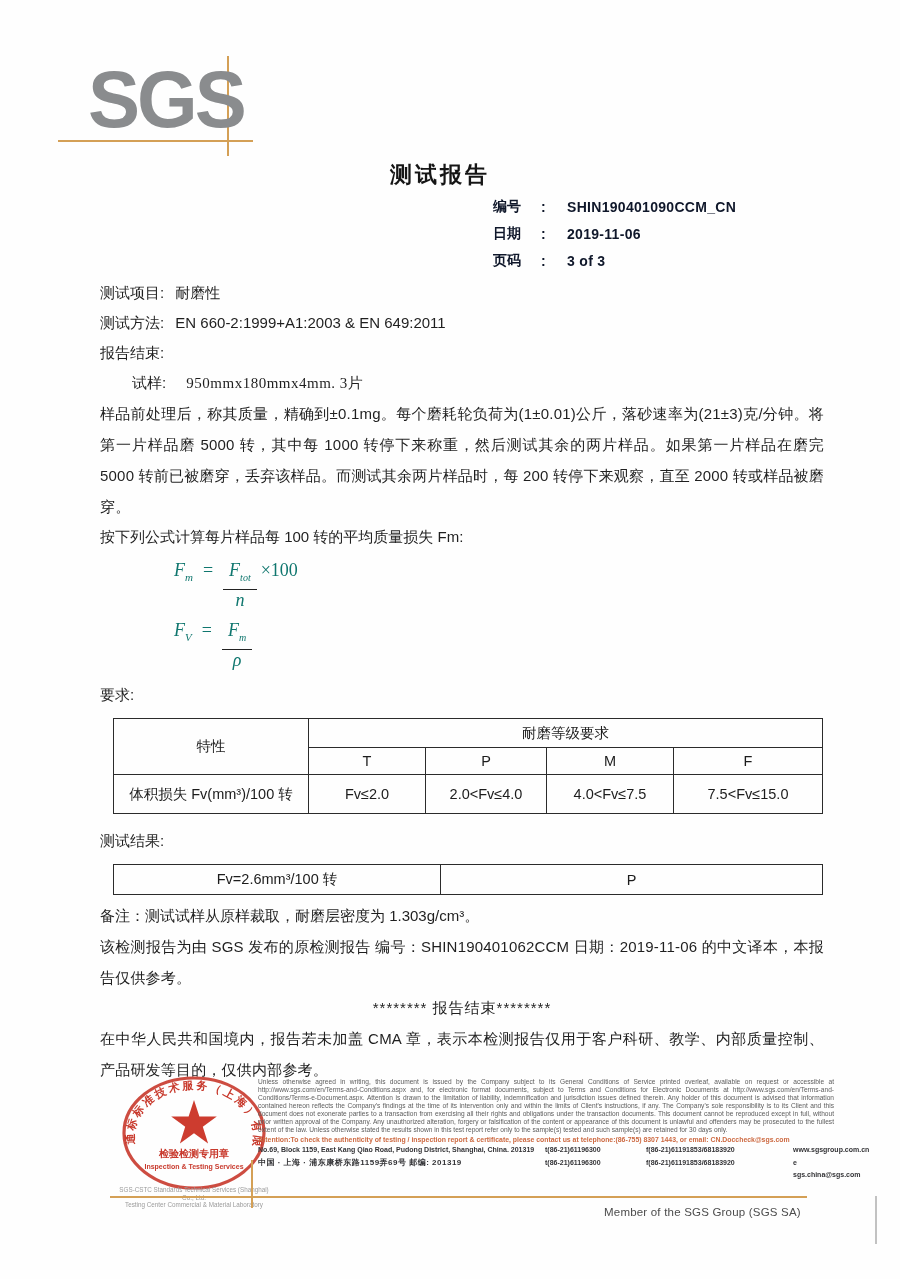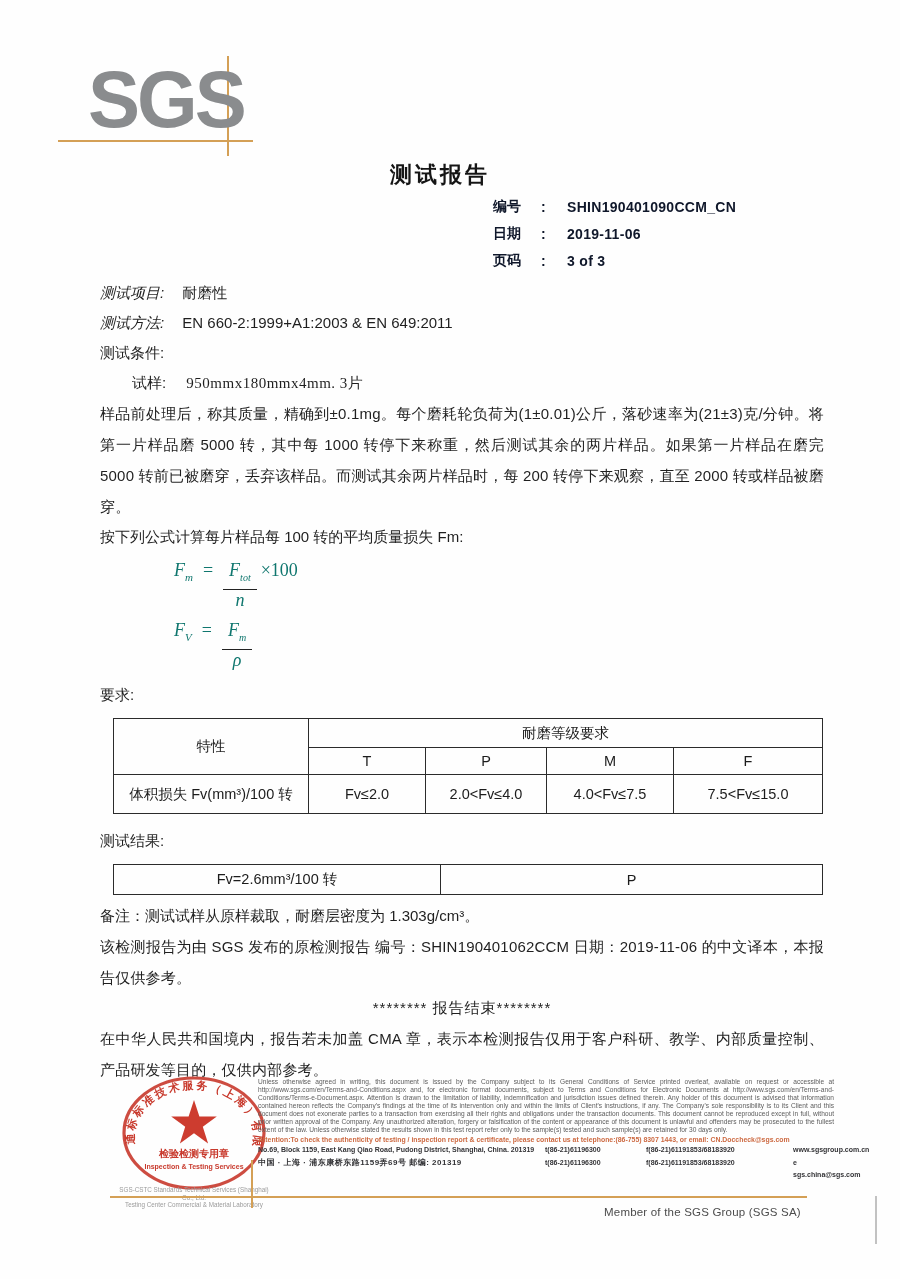--- a/index.html
+++ b/index.html
@@ -17,21 +17,21 @@
 
   
   .doc-title { position:absolute; left:390px; top:160px; font-size:22px; font-weight:700; color:#151515; letter-spacing:3px; }
   .meta-block { position:absolute; left:493px; top:193px; }
   .meta-row { display:grid; grid-template-columns:48px 26px auto; font-size:14px; font-weight:700; color:#0f172a; height:27px; align-items:center; }
   .meta-val { letter-spacing:0.3px; }
 
   
   .body-content { position:absolute; left:100px; top:278px; width:724px; font-size:15px; color:#1f1f1f; }
   .line { line-height:30px; }
-  .lbl { margin-right:14px;font-style:italic; }
+  .lbl { margin-right:7px; }
   .sample-line { padding-left:32px; }
   .sample-val { font-family:"Liberation Serif","DejaVu Serif",serif; margin-left:16px; letter-spacing:0.5px; }
   .para { text-align:justify; line-height:31px; letter-spacing:0.2px; }
 
   .formula { margin:8px 0 8px 74px; display:flex; align-items:flex-start; height:52px;
              font-family:"Liberation Serif","DejaVu Serif",serif; font-size:18px; color:#0f766e; }
   .f-var i { font-style:italic; }
   .f-var sub { font-size:11px; font-style:italic; }
   .f-eq { margin:0 10px; }
   .frac { display:inline-flex; flex-direction:column; text-align:center; line-height:20px; }
@@ -101,21 +101,21 @@
 
     <div class="line">
       <span class="lbl">测试项目:</span>
       <span>耐磨性</span>
     </div>
     <div class="line">
       <span class="lbl">测试方法:</span>
       <span>EN 660-2:1999+A1:2003 &amp; EN 649:2011</span>
     </div>
     <div class="line">
-      <span>测试条件:</span>
+      <span>报告结束:</span>
     </div>
     <div class="line sample-line">
       <span>试样:</span>
       <span class="sample-val">950mmx180mmx4mm. 3片</span>
     </div>
 
     <div class="para">样品前处理后，称其质量，精确到±0.1mg。每个磨耗轮负荷为(1±0.01)公斤，落砂速率为(21±3)克/分钟。将第一片样品磨 5000 转，其中每 1000 转停下来称重，然后测试其余的两片样品。如果第一片样品在磨完 5000 转前已被磨穿，丢弃该样品。而测试其余两片样品时，每 200 转停下来观察，直至 2000 转或样品被磨穿。</div>
 
     <div class="line">按下列公式计算每片样品每 100 转的平均质量损失 Fm:</div>
 

